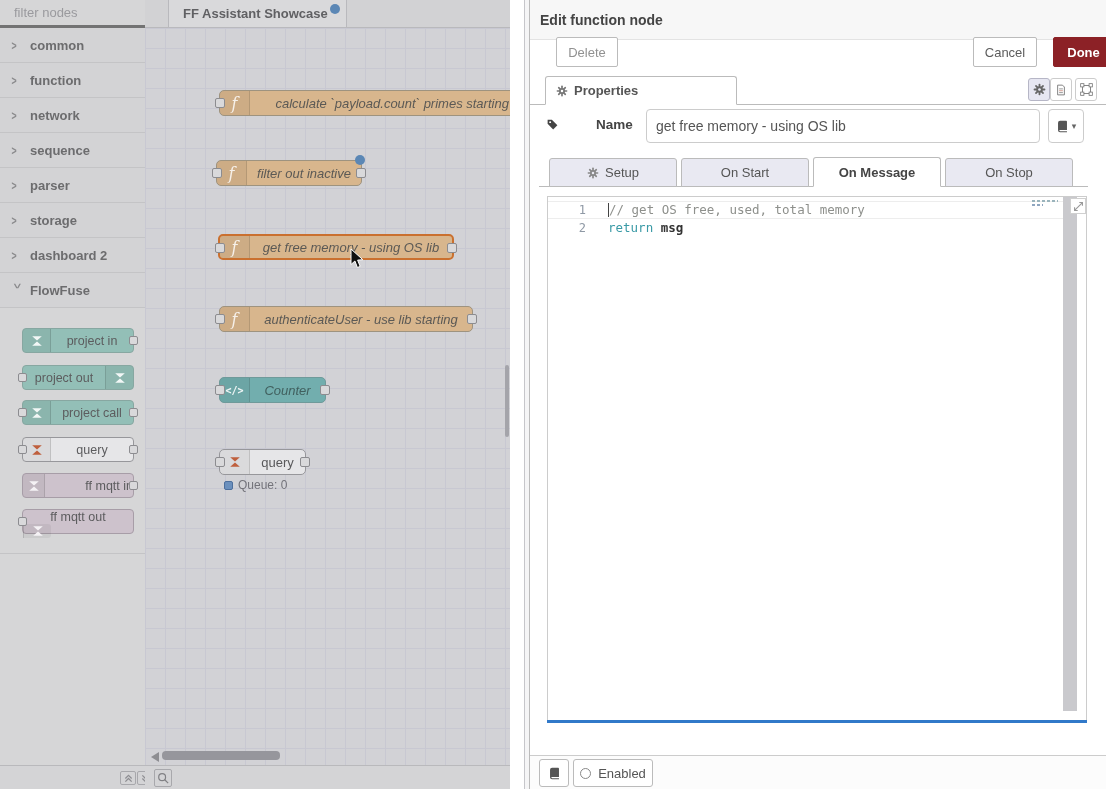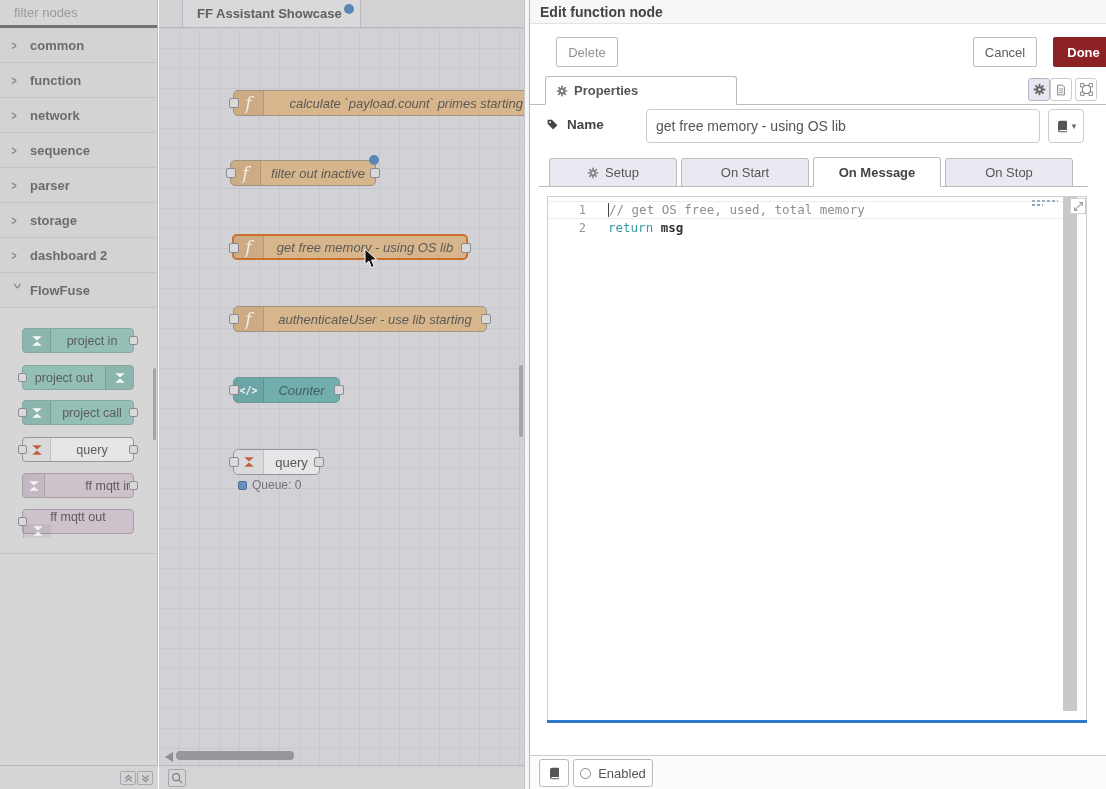--- a/index.html
+++ b/index.html
@@ -25,21 +25,21 @@
   .mauve { background:#cdc2cc; border-color:#a79da7; }
   .whitebg { background:#e6e6e8; border-color:#97979b; }
   .pport { position:absolute; width:9px; height:9px; top:7px; background:#d9d9db; border:1px solid #8c8c90; border-radius:2px; }
   .pport.l { left:-5px; } .pport.r { right:-5px; }
   .palette-end { position:absolute; left:0; top:553px; width:100%; border-top:1px solid #c4c4c6; }
   .pal-scroll { position:absolute; right:1px; top:368px; width:3px; height:72px; background:#a4a4a8; border-radius:2px; }
   .palette-footer { position:absolute; left:0; bottom:0; width:158px; height:24px; background:#d4d4d6; border-top:1px solid #b9b9bc; }
   .pf-btn { position:absolute; top:5px; width:16px; height:14px; border:1px solid #a8a8ac; border-radius:2px; background:transparent; display:flex; align-items:center; justify-content:center; }
 
   
-  .canvas-wrap { position:absolute; left:159px; top:0; width:365px; height:789px; }
+  .canvas-wrap { position:absolute; left:145px; top:0; width:365px; height:789px; }
   .tabbar { position:absolute; left:0; top:0; width:100%; height:28px; background:#d2d2d4; border-bottom:1px solid #b9b9bc; }
   .ws-tab { position:absolute; left:23px; top:0; width:179px; height:28px; background:#d9d9db; border:1px solid #b9b9bd; border-top:none; display:flex; align-items:center; padding-left:14px; font-size:13px; font-weight:600; color:#606063; }
   .ws-tab .moddot { right:6px; top:4px; }
   .moddot { position:absolute; width:10px; height:10px; border-radius:50%; background:#5b87b5; }
   .canvas { position:absolute; left:0; top:28px; width:100%; height:737px; overflow:hidden;
     background-color:#d2d2d6;
     background-image:linear-gradient(to right,#c8c8d2 1px,transparent 1px),linear-gradient(to bottom,#c8c8d2 1px,transparent 1px);
     background-size:20px 20px; }
   .node { position:absolute; height:26px; border:1px solid #9e937f; border-radius:5px; display:flex; }
   .node .icon-box { width:30px; display:flex; align-items:center; justify-content:center; background:rgba(0,0,0,0.05); border-right:1px solid rgba(0,0,0,0.12); border-radius:4px 0 0 4px; }
@@ -60,32 +60,32 @@
   .hscroll-thumb { position:absolute; left:17px; top:723px; width:118px; height:9px; border-radius:4px; background:#96969c; }
   .vscroll-thumb { position:absolute; right:1px; top:337px; width:4px; height:72px; background:#a4a4aa; border-radius:2px; }
   .canvas-footer { position:absolute; left:0; bottom:0; width:100%; height:24px; background:#d4d4d6; border-top:1px solid #b9b9bc; }
   .cf-btn { position:absolute; left:9px; top:3px; width:18px; height:18px; border:1px solid #a8a8ac; border-radius:2px; background:transparent; display:flex; align-items:center; justify-content:center; }
   .pointer-cursor { position:absolute; left:205px; top:220px; }
 
   .divider { position:absolute; left:524px; top:0; width:5px; height:100%; background:#f5f5f6; border-left:1px solid #c6c6ca; }
 
   
   .tray { position:absolute; left:529px; top:0; width:577px; height:789px; background:#fff; border-left:1px solid #bbb; }
-  .tray-header { position:absolute; left:0; top:0; width:100%; height:24px; background:#f7f7f7; border-bottom:1px solid #e3e3e3; display:flex; align-items:center; padding:0 10px; font-size:14px; font-weight:bold; color:#444; }
+  .tray-header { position:absolute; left:0; top:0; width:100%; height:40px; background:#f7f7f7; border-bottom:1px solid #e3e3e3; display:flex; align-items:center; padding:0 10px; font-size:14px; font-weight:bold; color:#444; }
   .tray-toolbar { position:absolute; left:0; top:28px; width:100%; height:48px; }
   .btn { position:absolute; top:9px; height:30px; border:1px solid #bbb; border-radius:2px; background:#fff; font-size:13px; display:flex; align-items:center; justify-content:center; cursor:pointer; font-family:"Liberation Sans",sans-serif;margin-left:17px; }
   .btn-delete { left:9px; width:62px; color:#919191; }
   .btn-cancel { left:426px; width:64px; color:#5c5c5c; }
   .btn-done { left:506px; width:61px; background:#8C2126; border-color:#8C2126; color:#fff; font-weight:600; }
   .tray-tabrow { position:absolute; left:0; top:76px; width:100%; height:29px; border-bottom:1px solid #bbb; }
   .prop-tab { position:absolute; left:15px; top:0; width:192px; height:29px; background:#fff; border:1px solid #bbb; border-bottom-color:#fff; border-radius:3px 3px 0 0; display:flex; align-items:center; padding-left:10px; font-size:13px; font-weight:bold; color:#555; z-index:2; }
   .mini-btn { position:absolute; top:2px; width:22px; height:23px; border:1px solid #ccc; border-radius:3px; background:#fff; display:flex; align-items:center; justify-content:center; }
   .mini-btn.active { background:#e7e7f2; border-color:#b6b6c6; }
   .form-row { position:absolute; left:0; top:104px; width:100%; height:44px; }
-  .fr-label { position:absolute; left:16px; top:13px; display:flex; align-items:center; font-size:13.5px; font-weight:600; color:#444; }
+  .fr-label { position:absolute; left:16px; top:13px; display:flex; align-items:center; font-size:13.5px; font-weight:600; color:#444;gap:29px; }
   .fr-input { position:absolute; left:116px; top:5px; width:394px; height:34px; border:1px solid #ccc; border-radius:4px; font-size:14px; color:#555; padding:0 9px; outline:none; font-family:"Liberation Sans",sans-serif; }
   .lib-btn { position:absolute; left:518px; top:5px; width:36px; height:34px; border:1px solid #ccc; border-radius:4px; background:#fff; display:flex; align-items:center; justify-content:center; gap:3px; color:#666; font-size:9px; }
   .func-tabs { position:absolute; left:9px; top:157px; width:549px; height:30px; border-bottom:1px solid #bbb; }
   .ftab { position:absolute; top:1px; height:29px; width:128px; background:#e9e9f2; border:1px solid #bbb; border-radius:3px 3px 0 0; display:flex; align-items:center; justify-content:center; gap:6px; font-size:13px; color:#555; cursor:pointer; }
   .ftab.active { top:0; height:30px; background:#fff; border-bottom-color:#fff; font-weight:bold; color:#444; z-index:2; }
   .editor { position:absolute; left:17px; top:196px; width:540px; height:524px; border:1px solid #ccc; border-bottom:none; background:#fff; padding-top:4px; overflow:hidden; }
   .editor-focusline { position:absolute; left:17px; top:720px; width:540px; height:3px; background:#3179c9; }
   .eline { display:flex; height:18px; align-items:center; font-family:"DejaVu Sans Mono",monospace; font-size:12.5px; line-height:18px; }
   .eline.cur { border-top:1px solid #ededed; border-bottom:1px solid #ededed; margin-right:16px; }
   .ln { width:60px; text-align:right; padding-right:22px; color:#8f99a5; font-size:12px; }

